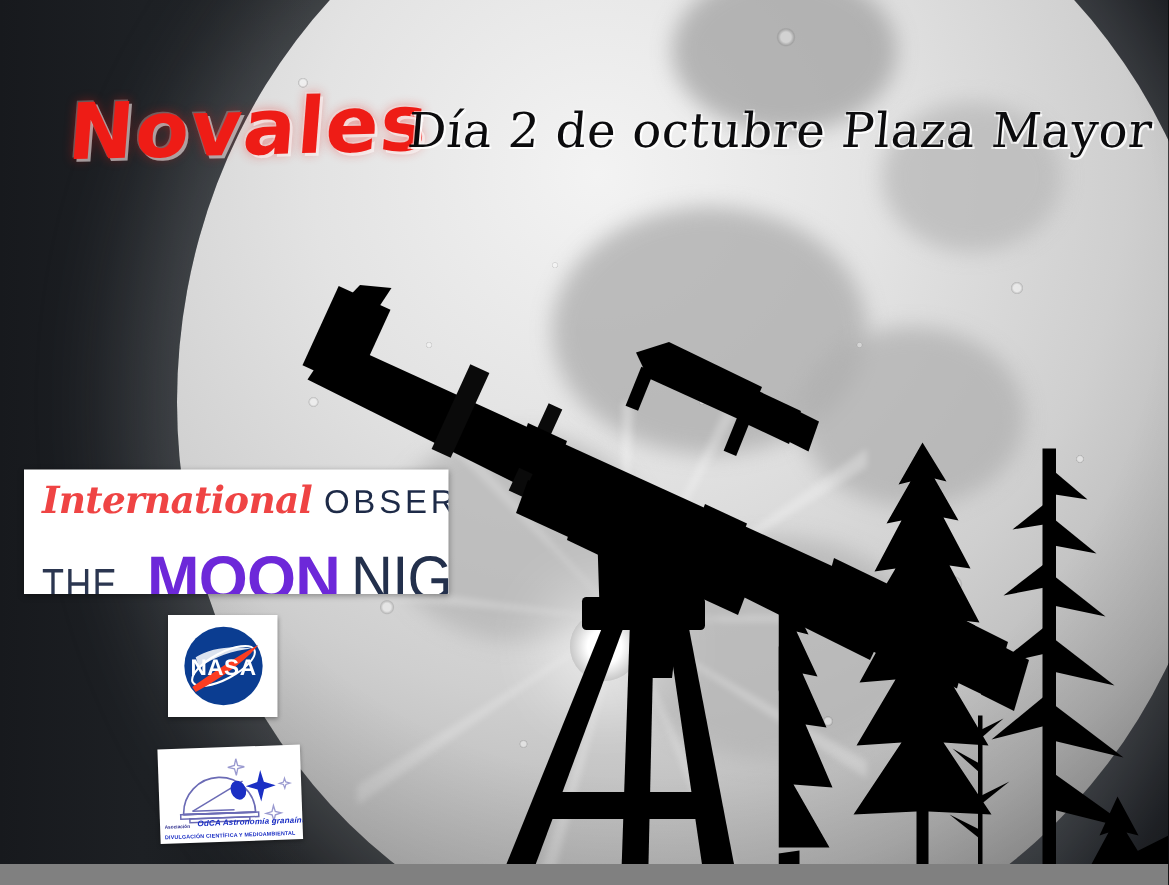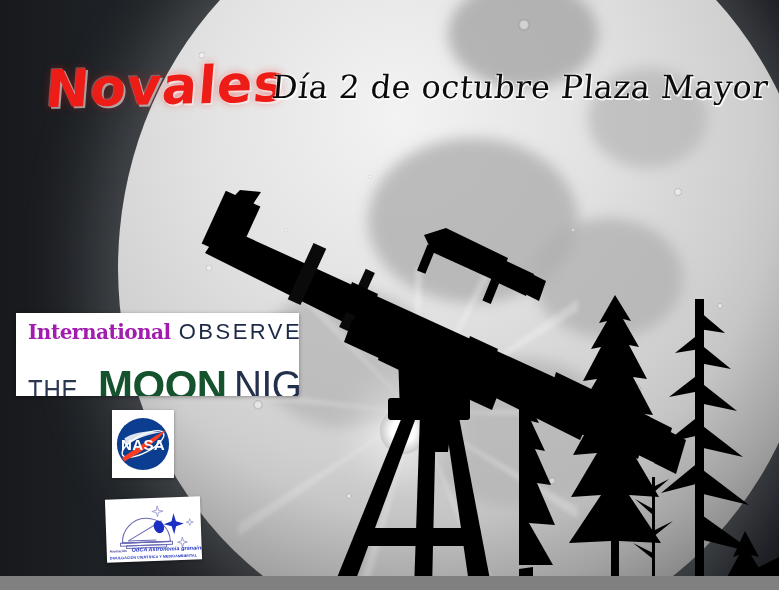--- a/index.html
+++ b/index.html
@@ -145,52 +145,52 @@
     background:#ffffff;
     box-shadow:0 1px 4px rgba(0,0,0,.35);
     overflow:hidden;
   }
   .iomn-line1{
     position:absolute;left:12px;top:6px;
     display:flex;align-items:baseline;gap:8px;
   }
   .iomn-intl{
     font-family:"DejaVu Serif",serif;
-    font-weight:700;
-    font-size:20px;color:#a21caf;
+    font-style:italic;font-weight:700;
+    font-size:25px;color:#ef4444;
     letter-spacing:-.5px;
   }
   .iomn-observe{
     font-family:"Liberation Sans",sans-serif;
     font-size:22px;font-weight:400;color:#1d2a47;
     letter-spacing:2.5px;
   }
   .iomn-line2{
     position:absolute;left:12px;top:52px;
     display:flex;align-items:baseline;gap:7px;
   }
   .iomn-the{
     font-family:"Liberation Sans",sans-serif;
     font-size:30px;font-weight:400;color:#2b3650;
     letter-spacing:1px;transform:scaleX(.8);transform-origin:left bottom;
   }
   .iomn-moon{
     font-family:"Liberation Sans",sans-serif;
-    font-size:42px;font-weight:700;color:#14532d;
+    font-size:42px;font-weight:700;color:#6d28d9;
     letter-spacing:-.5px;line-height:1;
   }
   .iomn-night{
     font-family:"Liberation Sans",sans-serif;
     font-size:42px;font-weight:400;color:#23304c;
     letter-spacing:-.5px;line-height:1;transform:scaleX(.92);transform-origin:left bottom;
   }
 
   .nasa-logo{
     position:absolute;left:112px;top:410px;
-    width:62px;height:68px;background:#ffffff;
+    width:73px;height:68px;background:#ffffff;
     display:flex;align-items:center;justify-content:center;
     box-shadow:0 1px 3px rgba(0,0,0,.35);
     text-decoration:underline;
   }
 
   .odca-logo{
     position:absolute;left:106px;top:498px;
     width:95px;height:63px;background:#ffffff;
     transform:rotate(-2deg);
     box-shadow:0 1px 3px rgba(0,0,0,.35);

